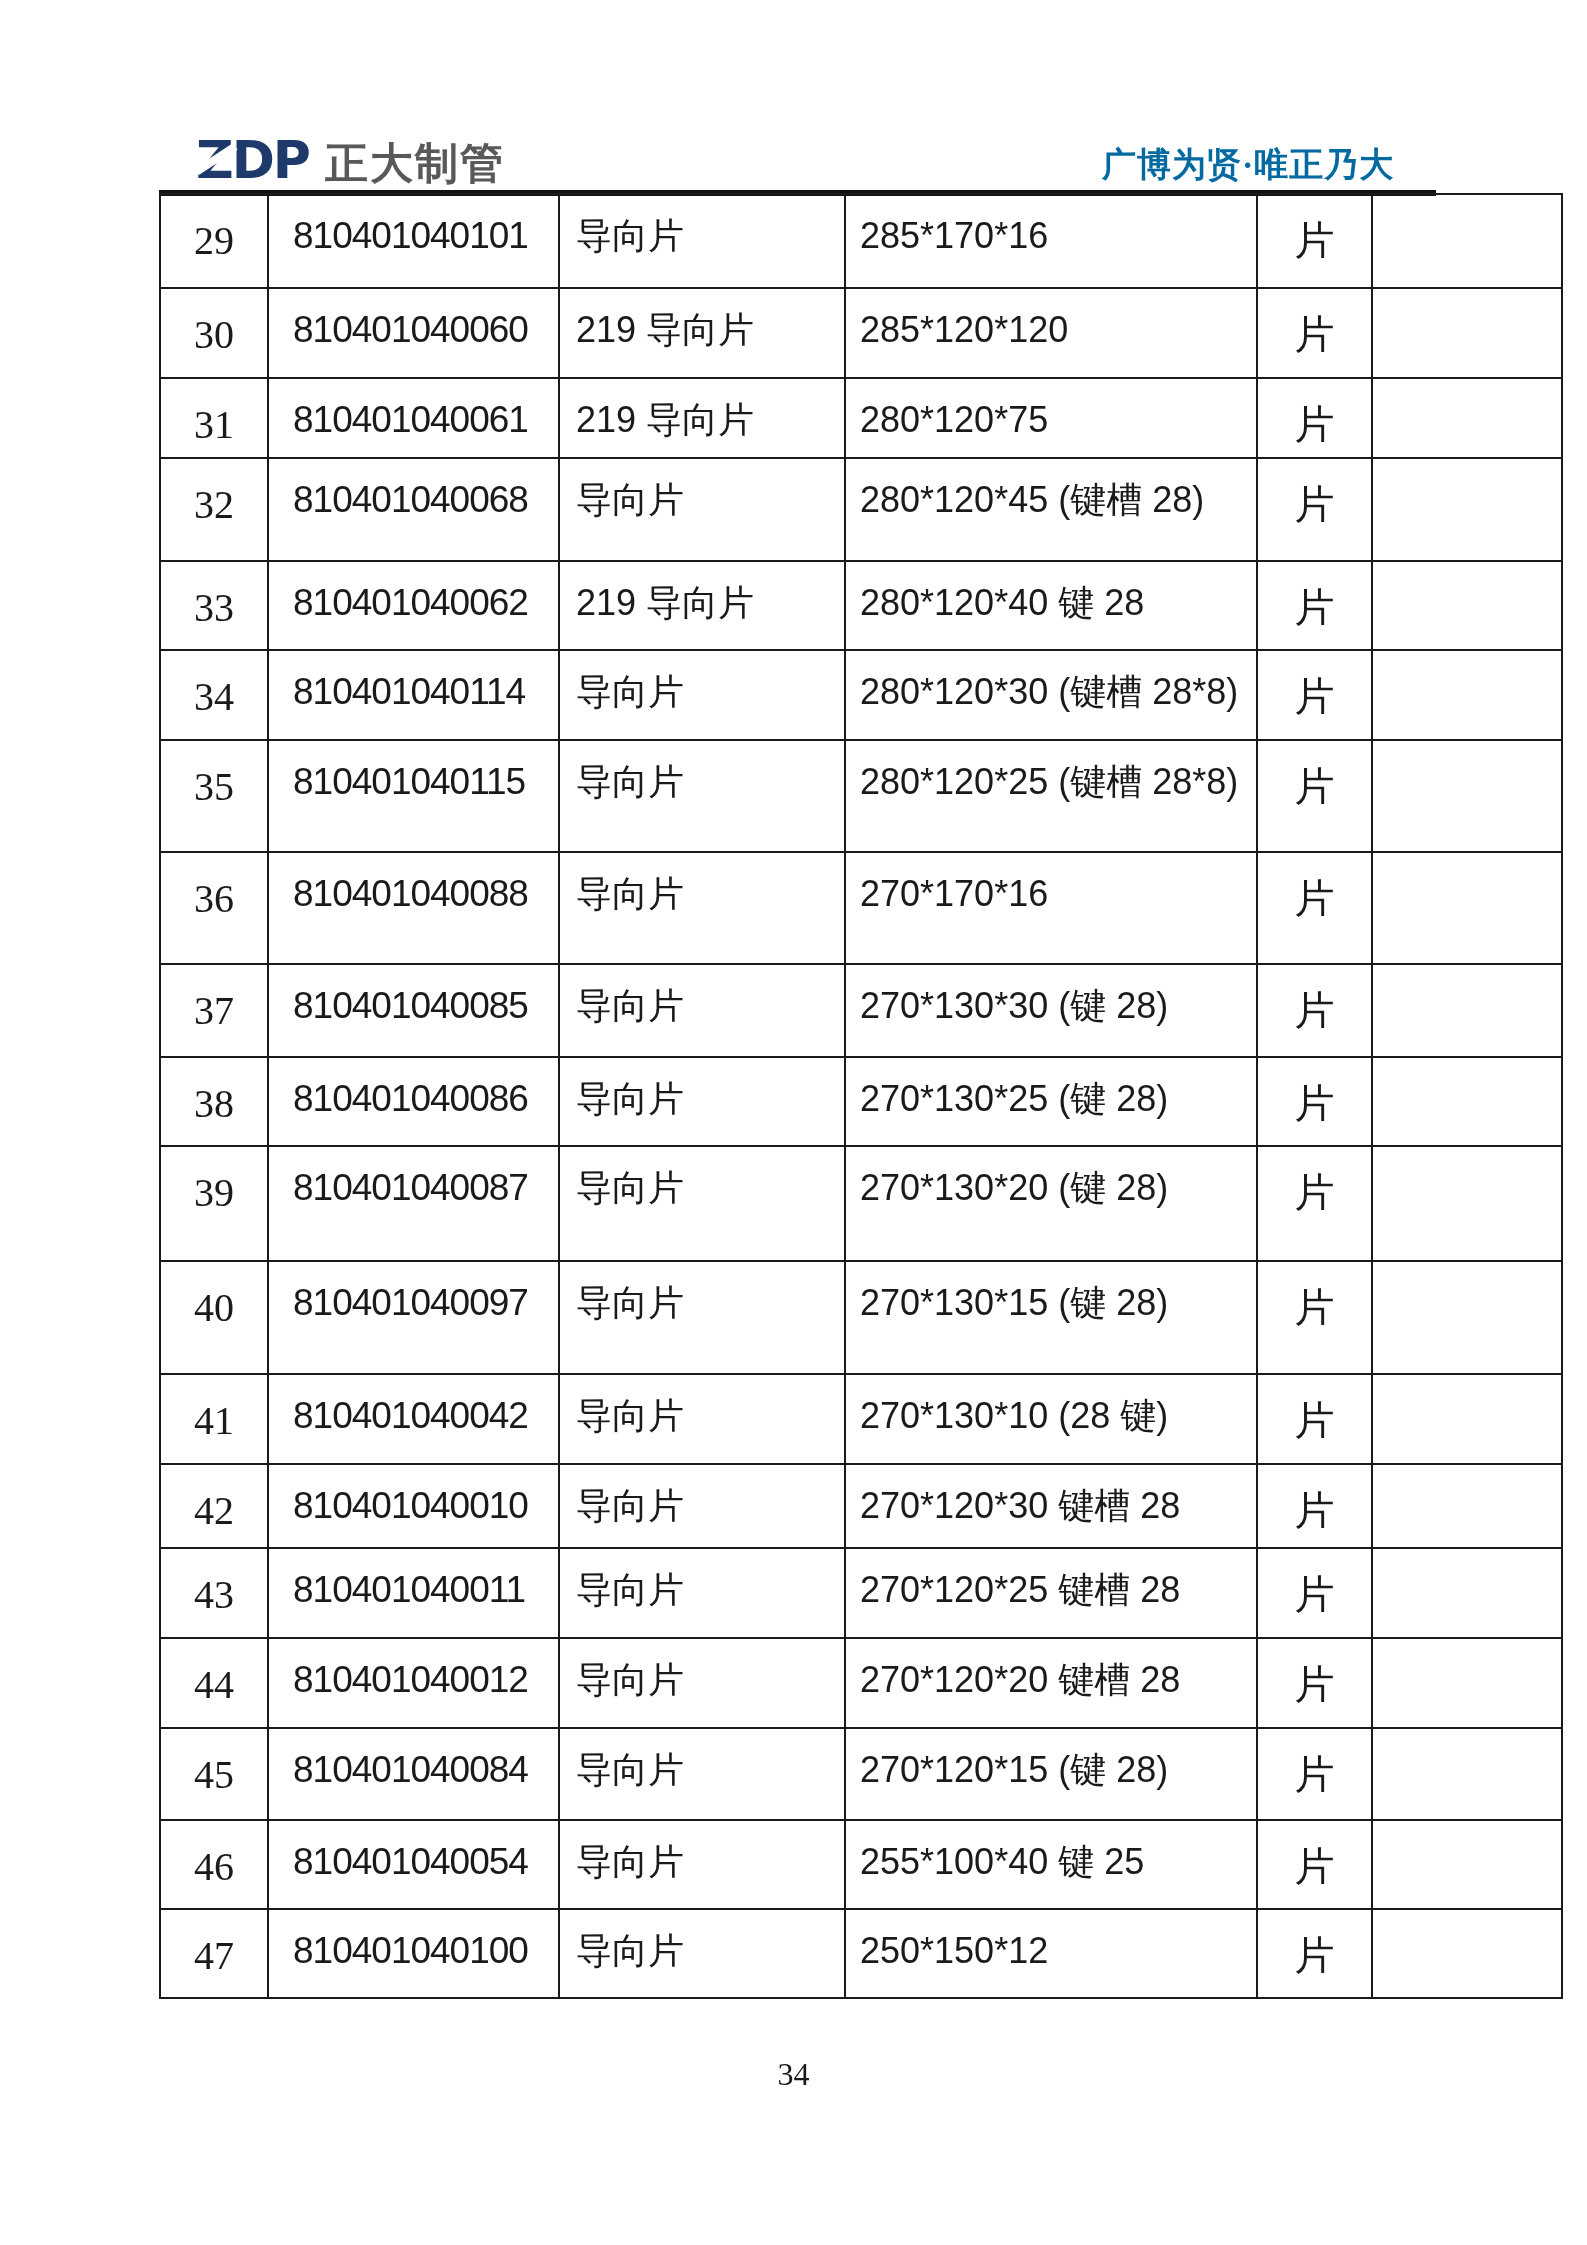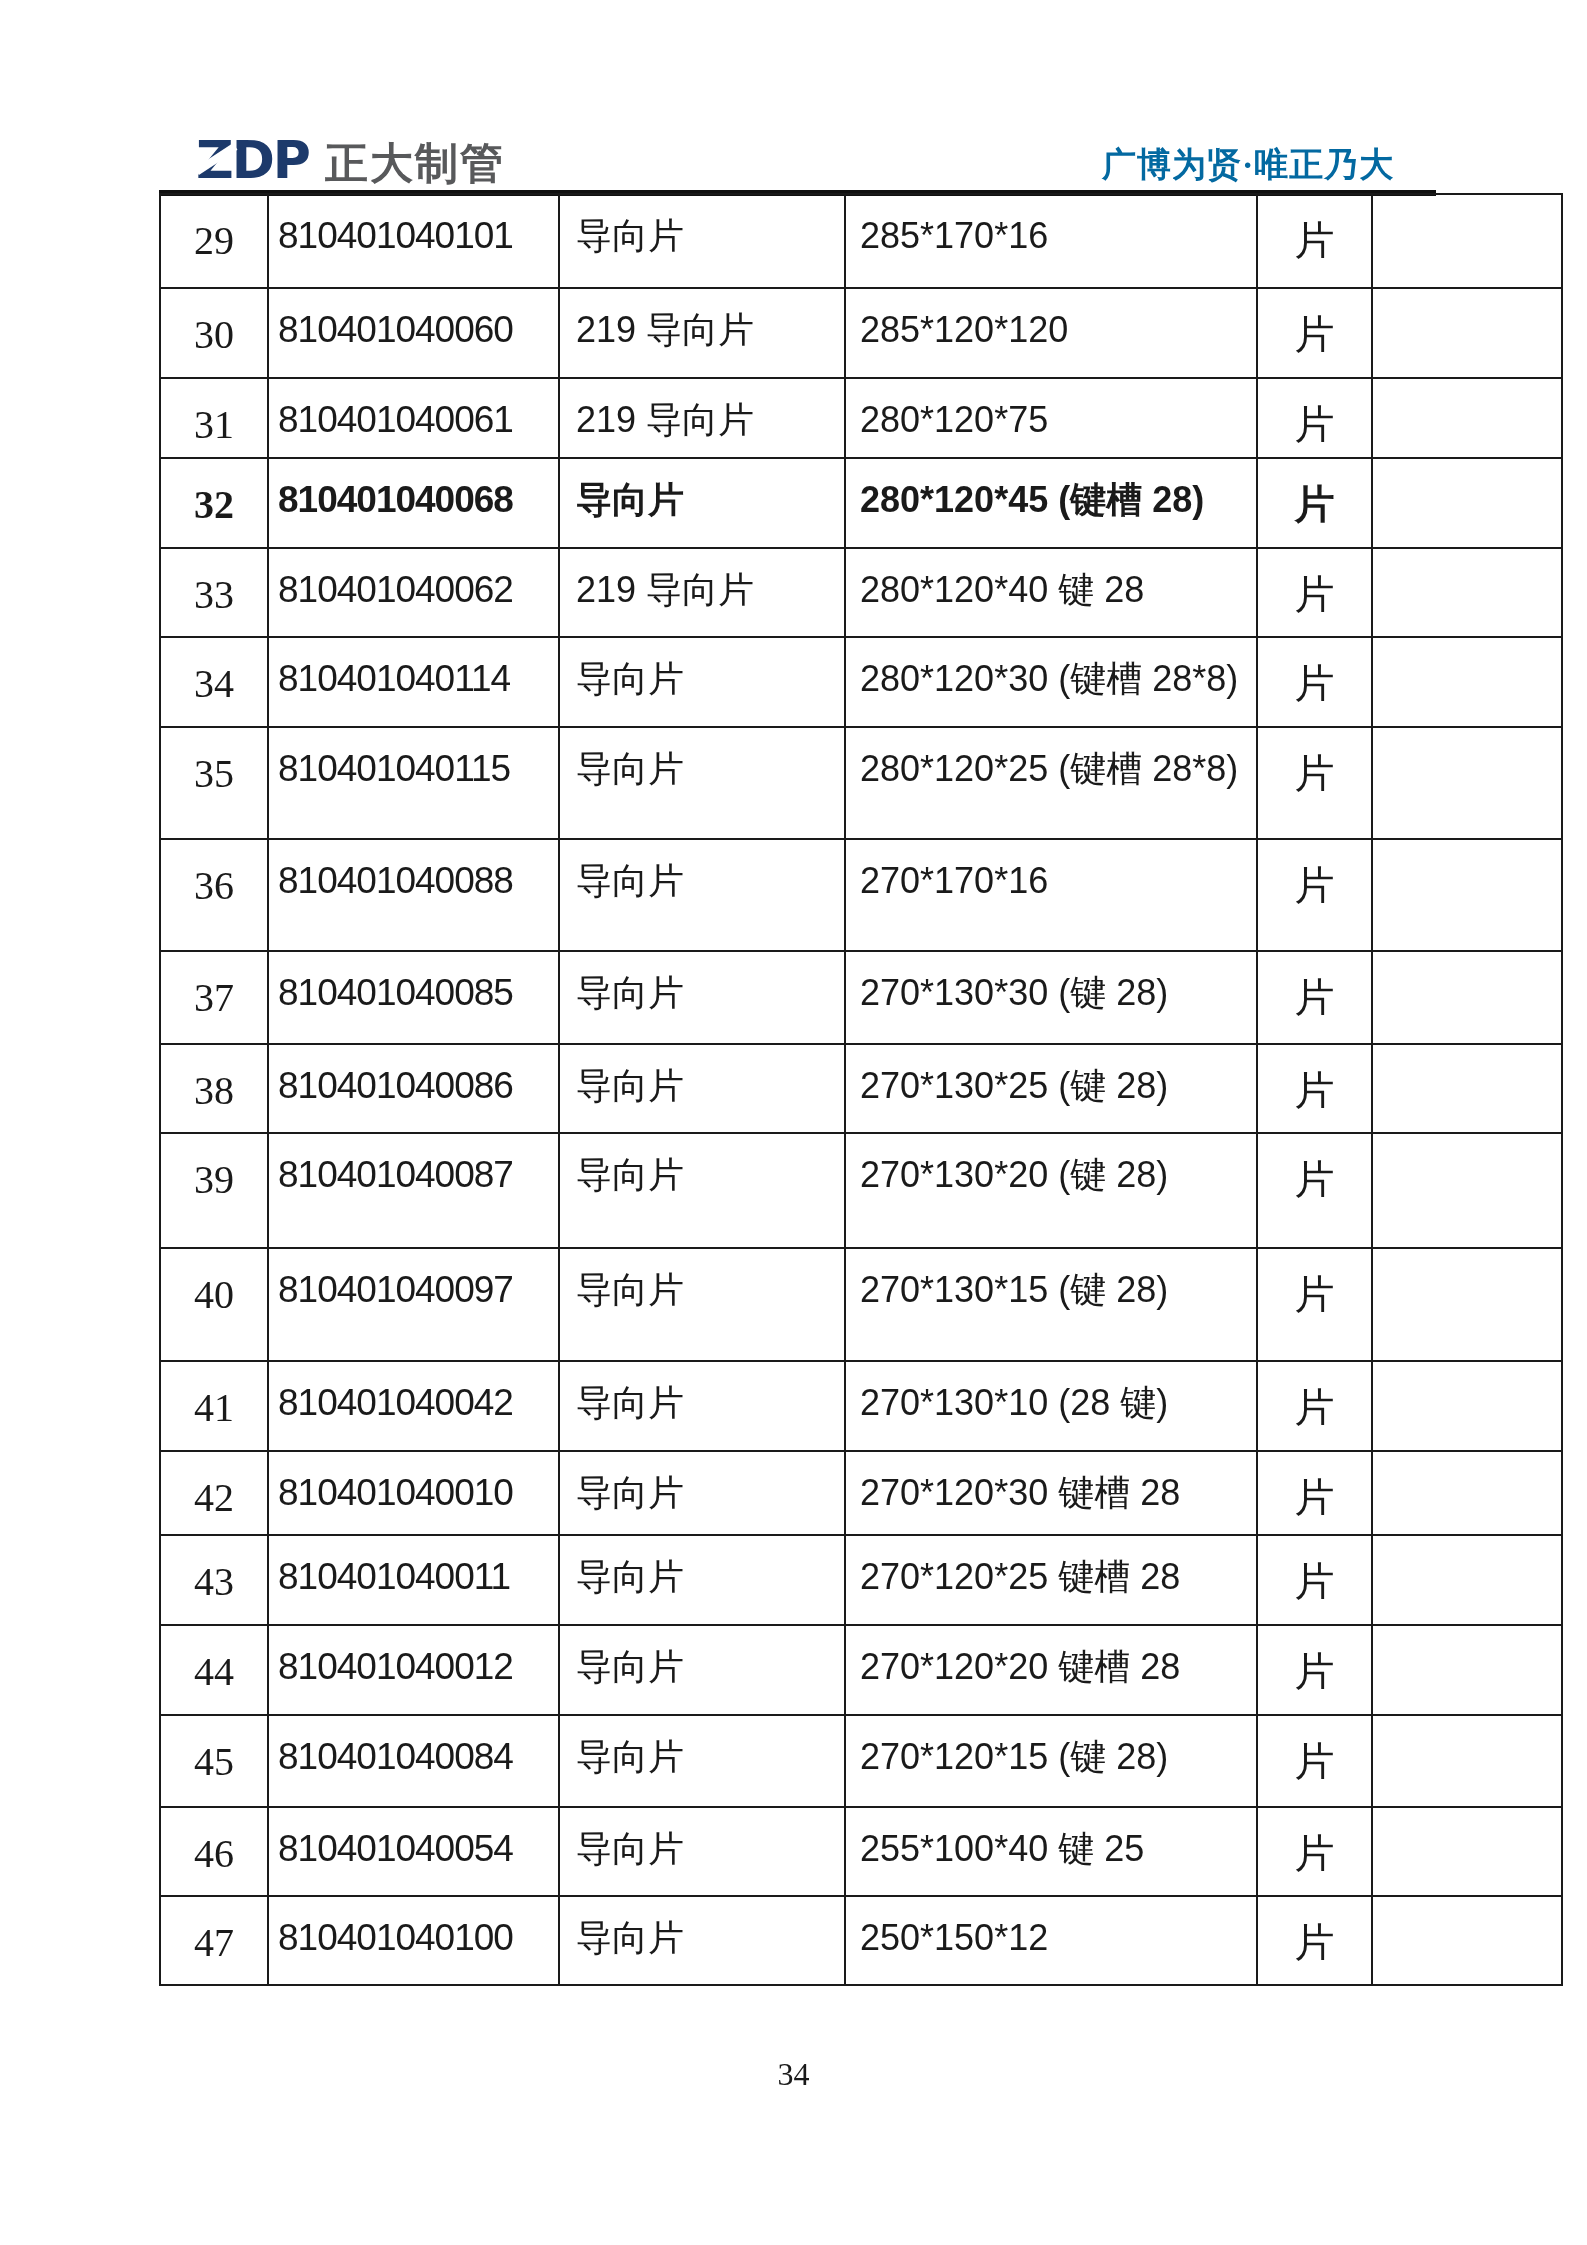--- a/index.html
+++ b/index.html
@@ -60,21 +60,21 @@
     padding: 0;
     overflow: hidden;
     white-space: nowrap;
   }
   td.c-no {
     text-align: center; padding-top: 24px;
     font-family: "Liberation Serif", serif;
     font-size: 40px; line-height: 1.1;
   }
   td.c-code {
-    padding: 20px 0 0 9px;
+    padding: 20px 0 0 24px;
     font-size: 37px; letter-spacing: -1px; line-height: 1.15;
   }
   td.c-name {
     padding: 20px 0 0 16px;
     font-size: 36px; line-height: 1.15;
   }
   td.c-spec {
     padding: 20px 0 0 14px;
     font-size: 36px; line-height: 1.15;
   }
@@ -139,21 +139,21 @@
 
       <tr style="height: 80px;">
         <td class="c-no">31</td>
         <td class="c-code">810401040061</td>
         <td class="c-name">219 导向片</td>
         <td class="c-spec">280*120*75</td>
         <td class="c-unit">片</td>
         <td class="c-note"></td>
       </tr>
 
-      <tr style="height: 90px; font-weight: bold;">
+      <tr style="height: 103px;">
         <td class="c-no">32</td>
         <td class="c-code">810401040068</td>
         <td class="c-name">导向片</td>
         <td class="c-spec">280*120*45 (键槽 28)</td>
         <td class="c-unit">片</td>
         <td class="c-note"></td>
       </tr>
 
       <tr style="height: 89px;">
         <td class="c-no">33</td>

